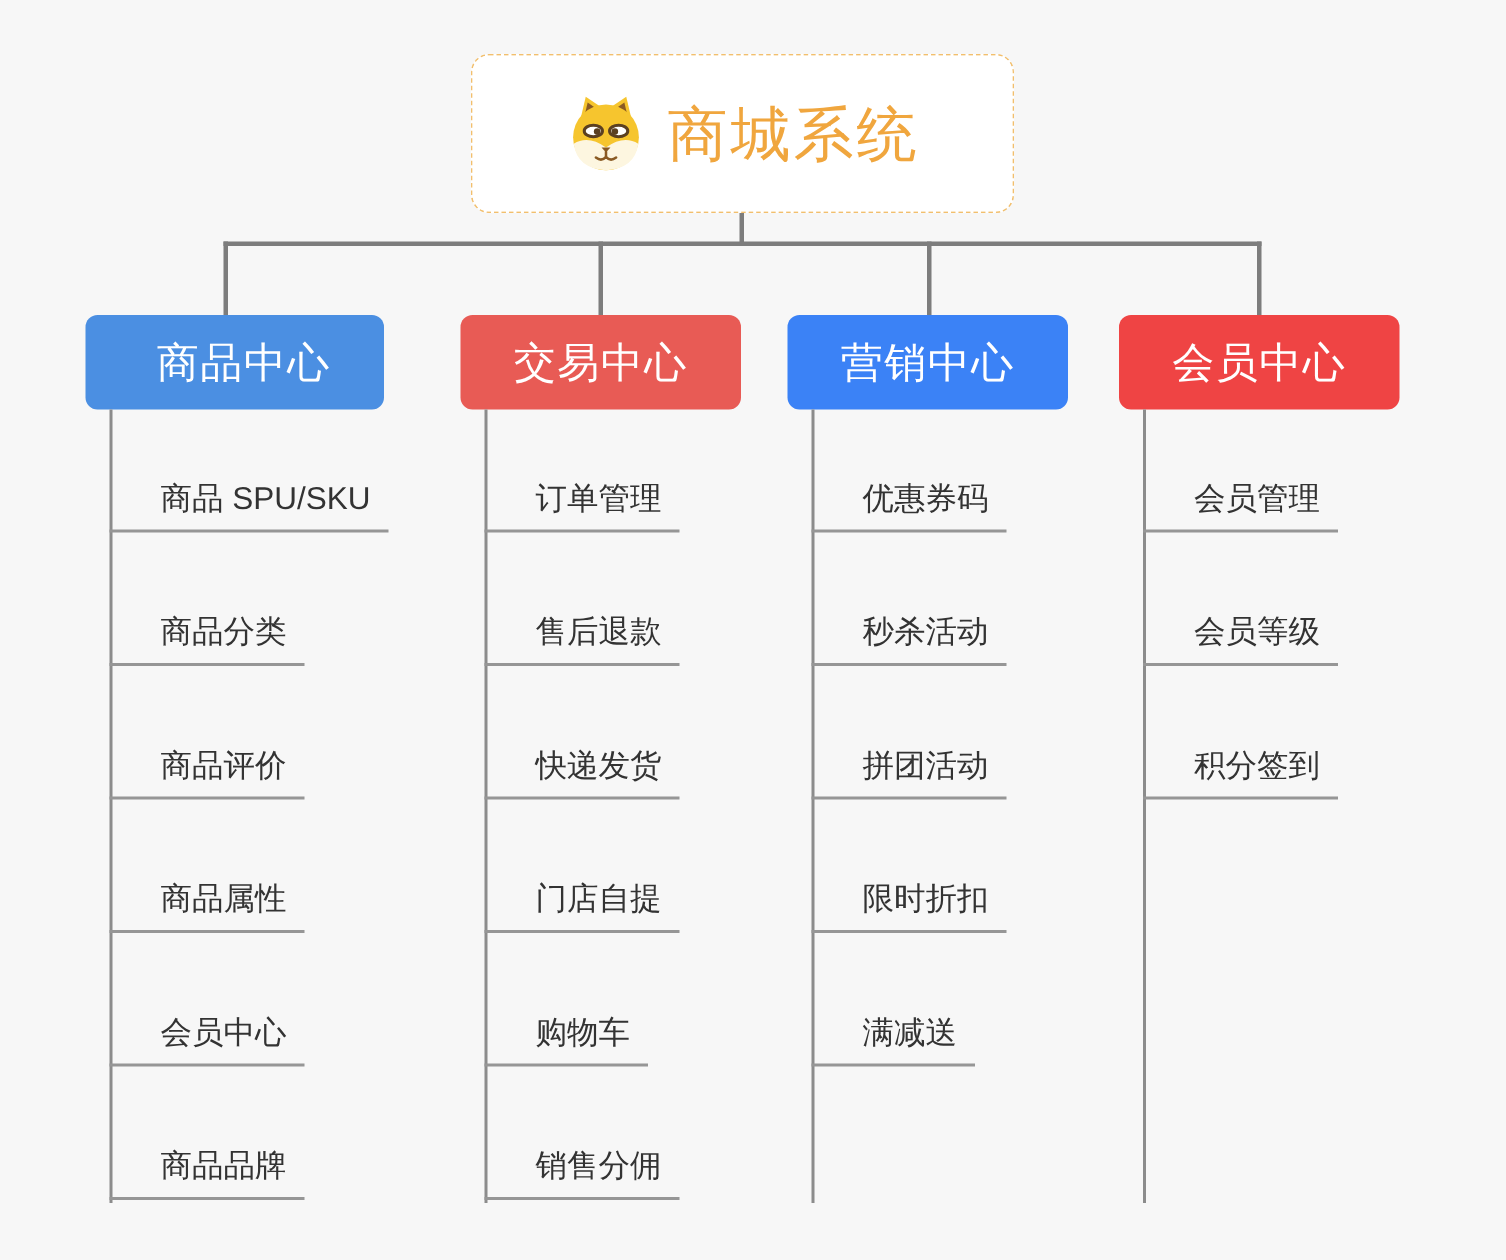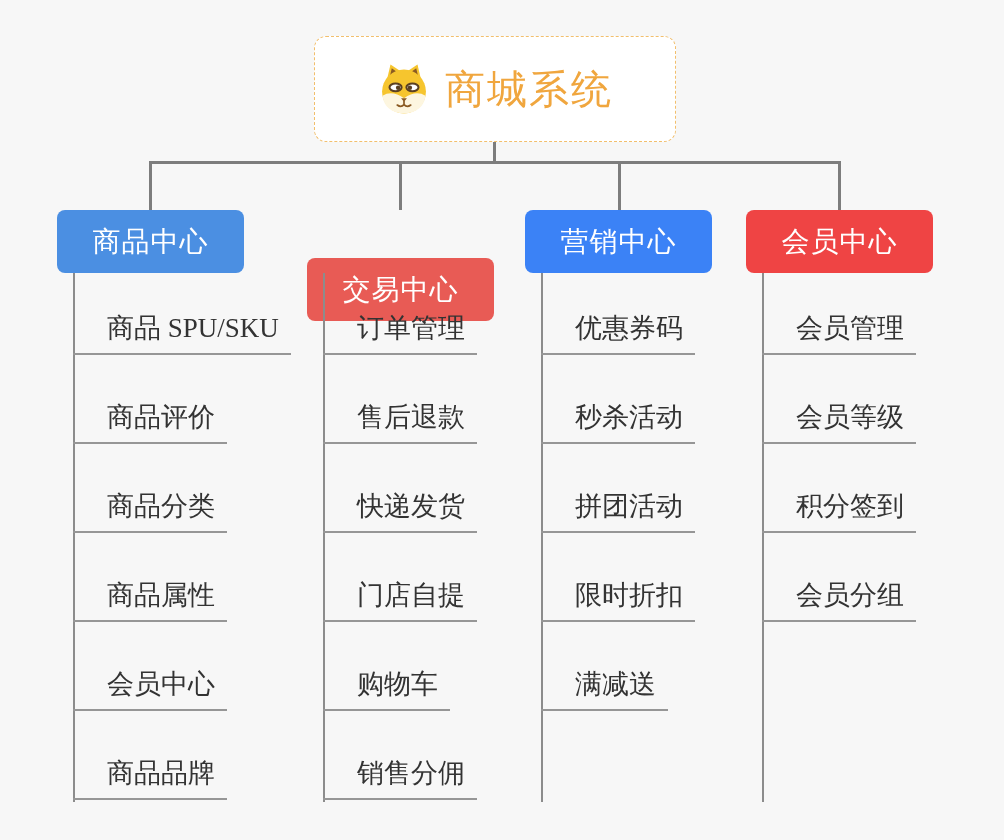--- a/index.html
+++ b/index.html
@@ -2,21 +2,21 @@
 <html><head>
 <meta charset="utf-8">
 <style>
   html,body{margin:0;padding:0;}
   body{
     width:1004px;height:840px;
     background:#f7f7f7;
     font-family:"Liberation Sans","DejaVu Sans",sans-serif;
     overflow:hidden;
   }
-  .canvas{position:relative;width:909px;height:840px;font-family:Liberation Serif, serif;}
+  .canvas{position:relative;width:909px;height:840px;}
 
   
   .line{position:absolute;background:#7d7d7d;}
 
   
   .root-node{
     position:absolute;left:314px;top:36px;width:362px;height:106px;
     background:#ffffff;border:1px dashed #f2bf6d;border-radius:12px;
     display:flex;align-items:center;justify-content:center;gap:14px;
     box-sizing:border-box;
@@ -32,40 +32,40 @@
   .branch.b1{left:307px;}
   .branch.b2{left:525px;}
   .branch.b3{left:746px;}
 
   .branch-header{
     position:absolute;left:0;top:0;width:187px;height:63px;
     border-radius:8px;color:#ffffff;font-size:28px;
     display:flex;align-items:center;justify-content:center;
     letter-spacing:1px;white-space:nowrap;
   }
-  .b0 .branch-header{background:#4b8fe2;}
-  .b1 .branch-header{background:#e85b55;margin-top:48px;}
+  .b0 .branch-header{background:#4b8fe2;padding-left:12px;}
+  .b1 .branch-header{background:#e85b55;}
   .b2 .branch-header{background:#3b82f6;}
   .b3 .branch-header{background:#ef4444;}
 
   .trunk{
     position:absolute;left:16px;top:63px;width:2px;height:529px;
     background:#8c8c8c;
   }
   .leaf-list{
     position:absolute;left:16px;top:56px;margin:0;padding:0;list-style:none;
   }
   .leaf-list li{
     height:89px;display:flex;align-items:flex-end;
   }
   .leaf-list li span{
     display:inline-block;
     padding:0 12px 7px 34px;
     border-bottom:2px solid #969696;
-    font-size:27px;color:#333333;white-space:nowrap;
+    font-size:21px;color:#333333;white-space:nowrap;
   }
 </style>
 </head>
 <body>
 
 <div class="canvas">
 
   <div class="line" style="left:493px;top:142px;width:3px;height:21px;"></div>
   <div class="line" style="left:149px;top:161px;width:692px;height:3px;"></div>
   <div class="line" style="left:149px;top:161px;width:3px;height:49px;"></div>
@@ -97,24 +97,24 @@
   </div>
 
   <div class="branch b0">
     <div class="branch-header">商品中心</div>
     <div class="trunk"></div>
     <ul class="leaf-list">
       <li>
           <span>商品 SPU/SKU</span>
         </li>
       <li>
-          <span>商品评价</span>
+          <span>商品分类</span>
         </li>
       <li>
-          <span>商品分类</span>
+          <span>商品评价</span>
         </li>
       <li>
           <span>商品属性</span>
         </li>
       <li>
           <span>会员中心</span>
         </li>
       <li>
           <span>商品品牌</span>
         </li>
@@ -174,19 +174,16 @@
     <ul class="leaf-list">
       <li>
           <span>会员管理</span>
         </li>
       <li>
           <span>会员等级</span>
         </li>
       <li>
           <span>积分签到</span>
         </li>
-      <li>
-          <span>会员分组</span>
-        </li>
     </ul>
   </div>
 
 </div>
 
 </body></html>

